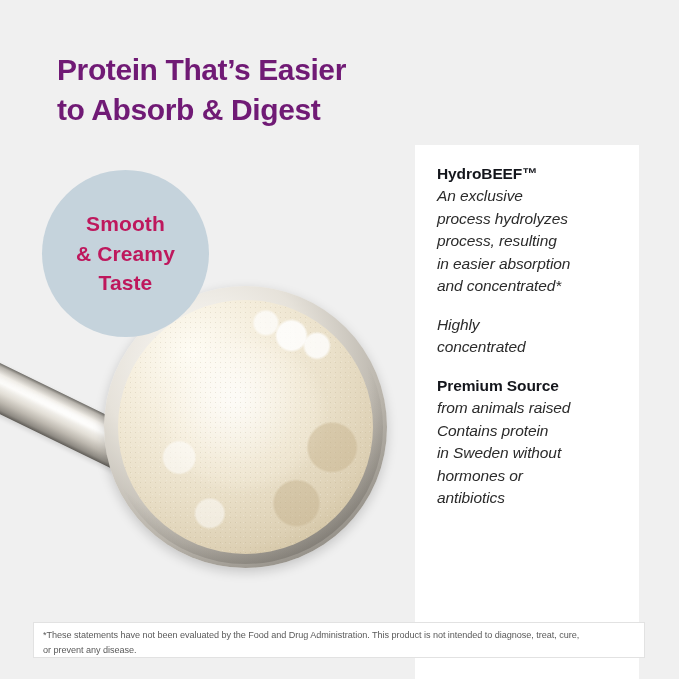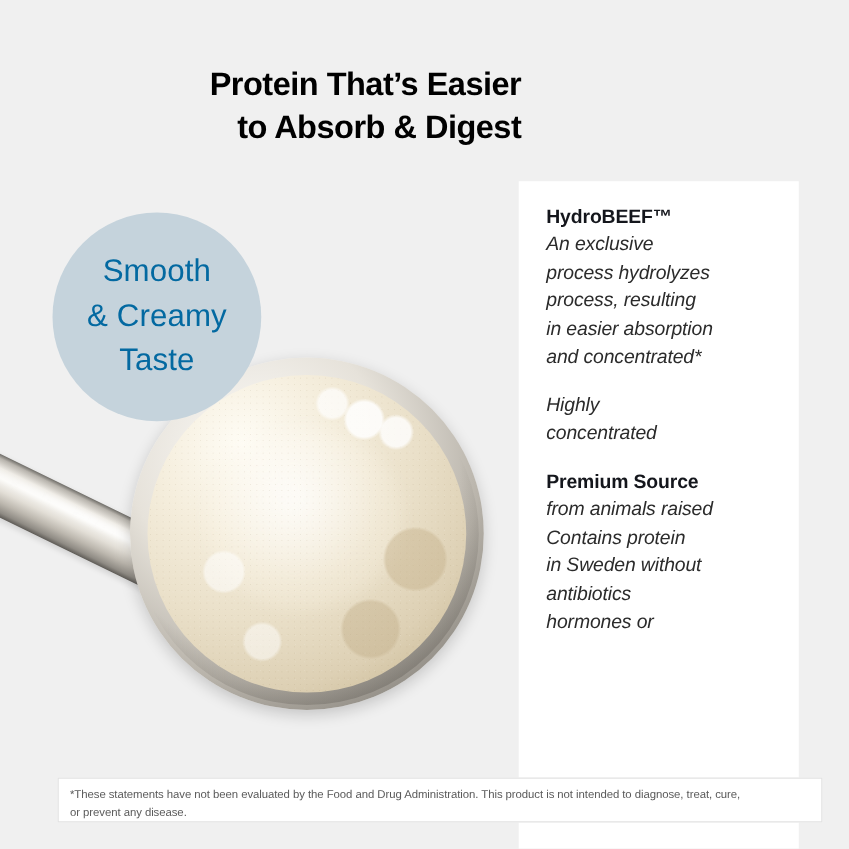--- a/index.html
+++ b/index.html
@@ -20,26 +20,25 @@
     background: #f0f0f0;
     overflow: hidden;
   }
 
   
   .headline {
     position: absolute;
     left: 57px;
     top: 50px;
     width: 360px;
-    color: #000000;
-    font-size: 26px;
+    color: #701a75;
+    font-size: 30px;
     font-weight: bold;
     line-height: 1.32;
     letter-spacing: -0.4px;
-    text-align: right;
   }
   .headline .l { display: block; white-space: nowrap; }
 
   
   .photo {
     position: absolute;
     left: 0px;
     top: 150px;
     width: 420px;
     height: 460px;
@@ -147,25 +146,26 @@
     top: 170px;
     width: 167px;
     height: 167px;
     border-radius: 50%;
     background: #c5d3dc;
     display: flex;
     align-items: center;
     justify-content: center;
   }
   .badge-text {
-    color: #0369a1;
-    font-size: 25px;
+    color: #be185d;
+    font-size: 21px;
     line-height: 1.42;
     text-align: center;
     letter-spacing: 0.1px;
+    font-weight: bold;
   }
   .badge-text span { display: block; white-space: nowrap; }
 
   
   .panel {
     position: absolute;
     left: 415px;
     top: 145px;
     width: 224px;
     height: 554px;
@@ -194,21 +194,20 @@
   
   .footnote {
     position: absolute;
     left: 33px;
     top: 622px;
     width: 612px;
     height: 36px;
     background: #ffffff;
     border: 1px solid #e2e2e2;
     padding: 5px 8px 4px 9px;
-    margin-left: 13px;
   }
   .footnote-text {
     color: #5a5a5a;
     font-size: 9.1px;
     line-height: 1.62;
     letter-spacing: -0.05px;
   }
   .footnote-text span { display: block; }
 </style>
 </head>
@@ -258,22 +257,22 @@
           <span>concentrated</span>
         </div>
       </div>
 
       <div class="block">
         <div class="blk-title">Premium Source</div>
         <div class="blk-body">
           <span>from animals raised</span>
           <span>Contains protein</span>
           <span>in Sweden without</span>
+          <span>hormones or</span>
           <span>antibiotics</span>
-          <span>hormones or</span>
         </div>
       </div>
 
     </div>
   </div>
 
   <div class="footnote">
     <div class="footnote-text">
       <span>*These statements have not been evaluated by the Food and Drug Administration. This product is not intended to diagnose, treat, cure,</span>
       <span>or prevent any disease.</span>

